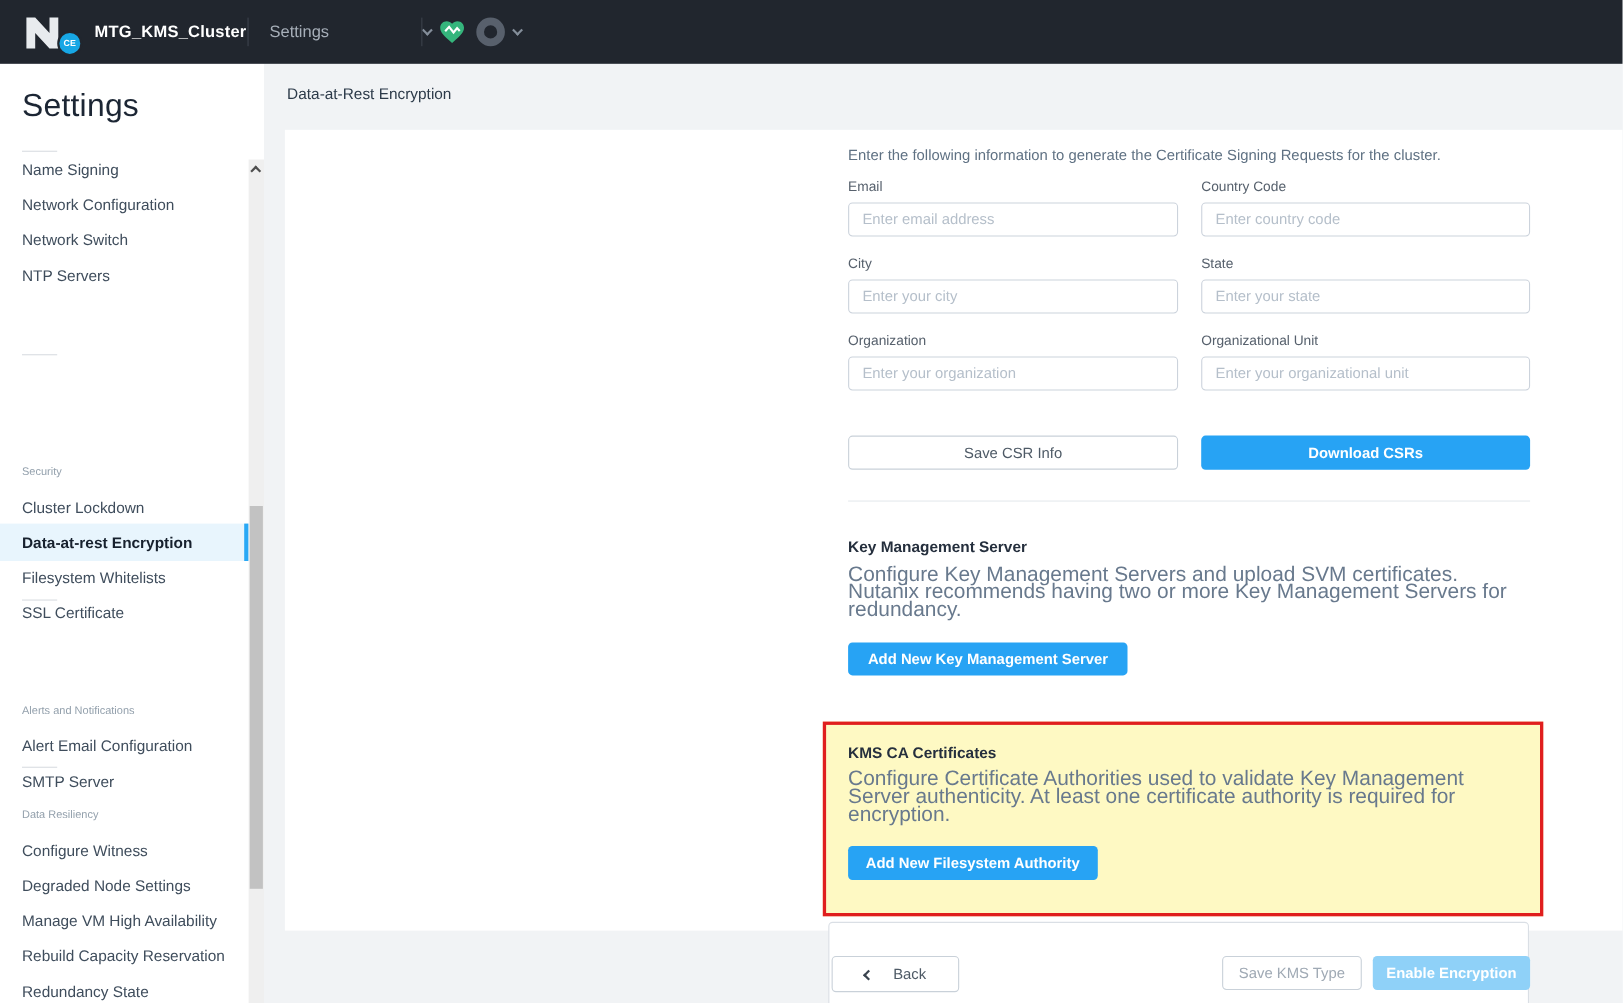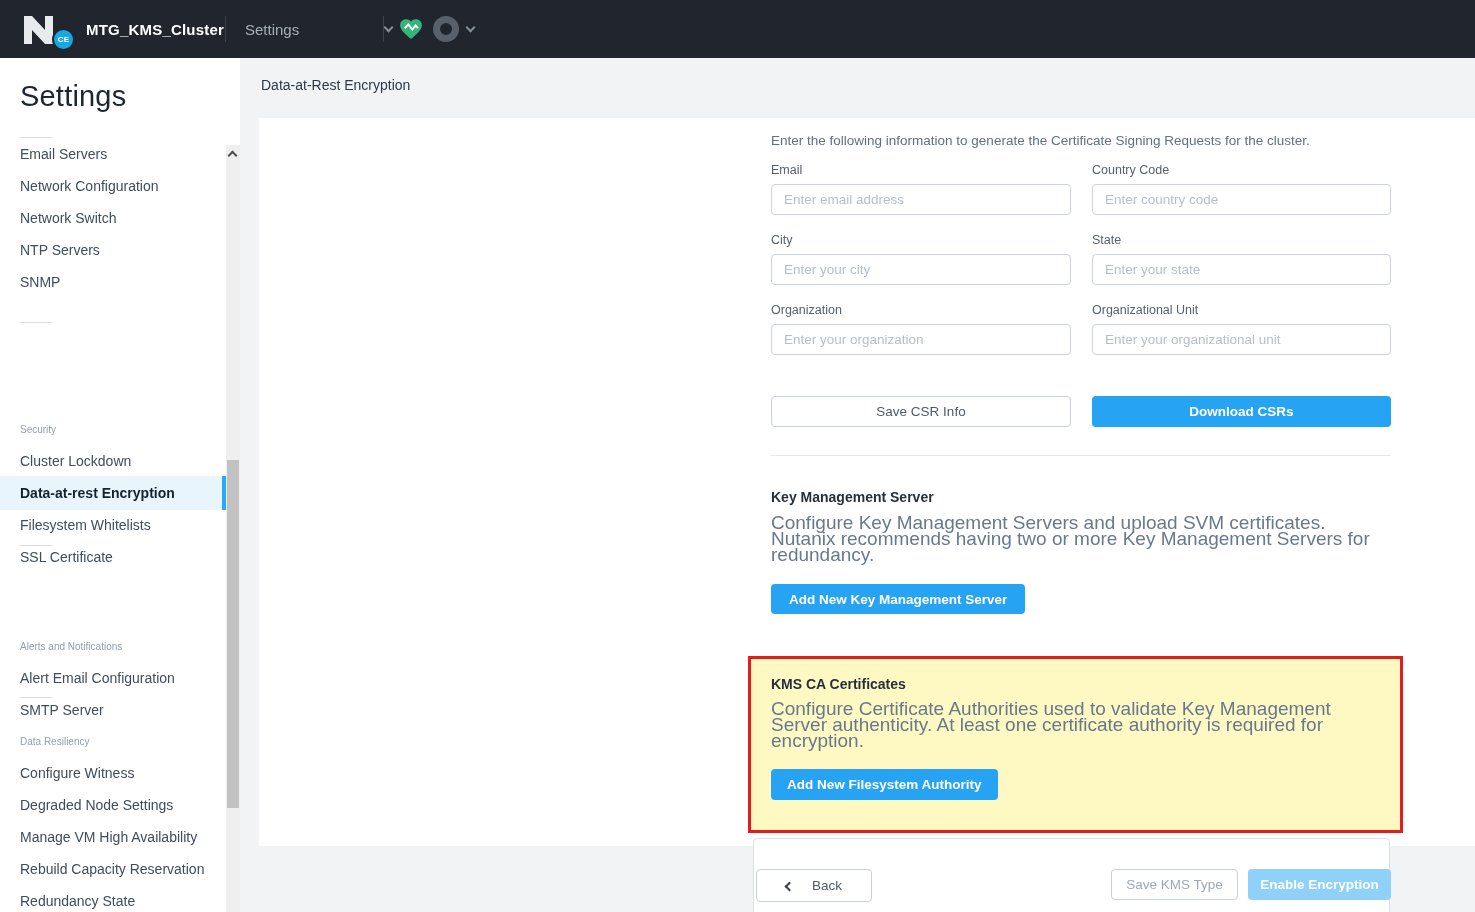--- a/index.html
+++ b/index.html
@@ -108,25 +108,24 @@
   <div class="avatar-wrap">
     <div class="avatar-ring"></div>
     <span class="chev-down"></span>
   </div>
 </div>
 
 <div class="sidebar">
   <div class="side-title">Settings</div>
 
   <div class="s-div" style="top:79px"></div>
-  <div class="s-item" style="top:81px">Email Servers</div>
+  <div class="s-item" style="top:81px">Name Signing</div>
   <div class="s-item" style="top:113px">Network Configuration</div>
   <div class="s-item" style="top:145px">Network Switch</div>
   <div class="s-item" style="top:177px">NTP Servers</div>
-  <div class="s-item" style="top:209px">SNMP</div>
 
   <div class="s-div" style="top:264px"></div>
   <div class="s-section" style="top:366px">Security</div>
   <div class="s-item" style="top:388px">Cluster Lockdown</div>
   <div class="s-item selected" style="top:360px;top:418px">
     <span>Data-at-rest Encryption</span>
     <span class="sel-bar"></span>
   </div>
   <div class="s-item" style="top:452px">Filesystem Whitelists</div>
   <div class="s-item" style="top:484px">SSL Certificate</div>

